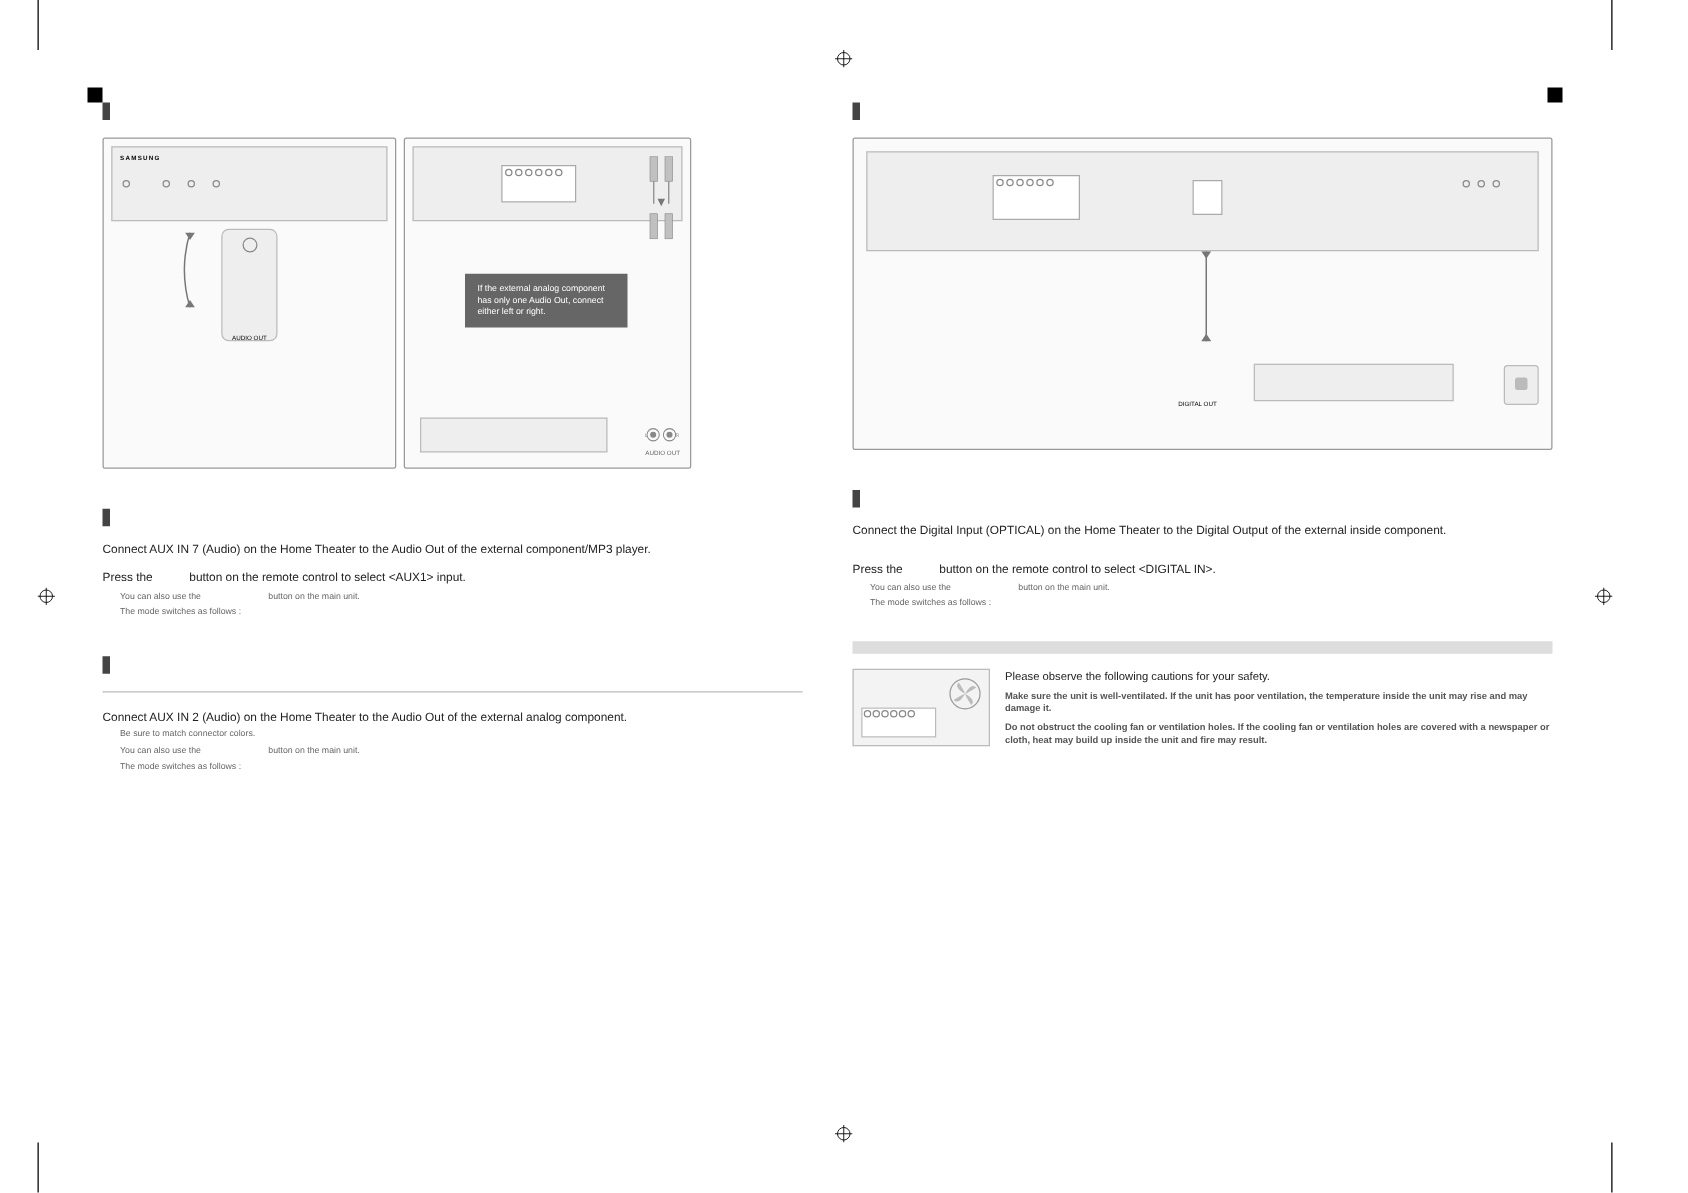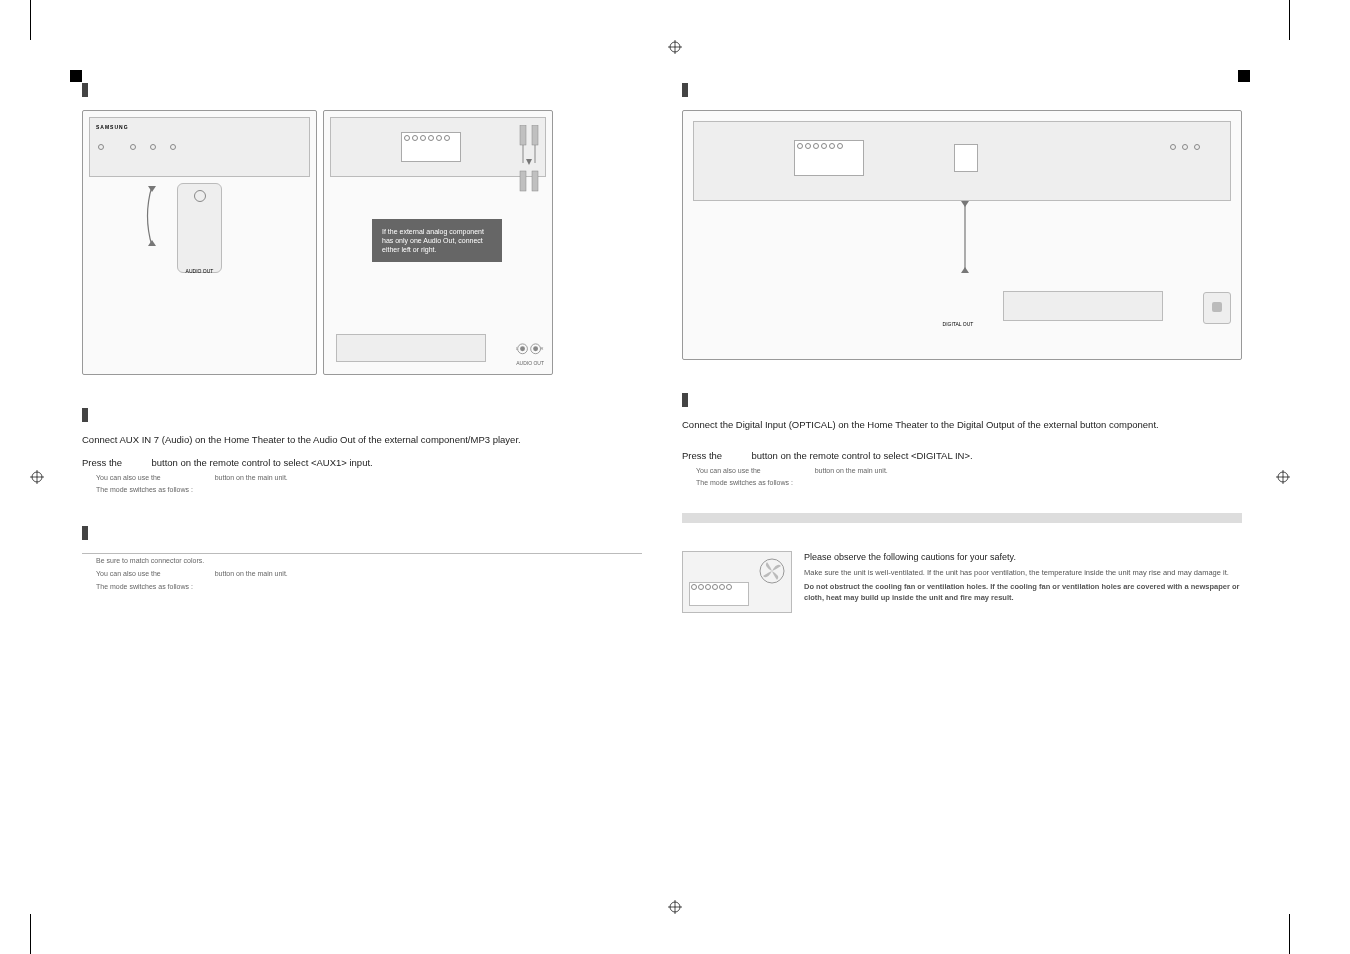--- a/index.html
+++ b/index.html
@@ -70,21 +70,21 @@
   .sub { font-size:7px; color:#666; margin-left:14px; margin-top:3px; line-height:1.4; }
   .h-sep { border-top:1px solid #bbb; margin:12px 0 0 0; }
 
   .mark { display:inline-block; width:6px; height:14px; background:#444; vertical-align:middle; margin-right:4px; }
 
   .note-box { border-top:1px solid #bbb; border-bottom:1px solid #bbb; padding:6px 0; margin-top:10px; font-size:8px; display:flex; gap:8px; color:#555; }
   .note-box .note-icon { width:14px; height:14px; flex:none; }
 
   .grey-bar { background:#ddd; height:10px; margin-top:25px; }
 
-  .fan-section { display:flex; gap:12px; margin-top:28px; }
+  .fan-section { display:flex; gap:12px; margin-top:12px; }
   .fan-thumb { width:110px; height:62px; border:1px solid #bbb; background:#f3f3f3; flex:none; }
   .fan-text { font-size:7.5px; color:#555; line-height:1.4; }
   .fan-caption { font-size:9px; color:#222; margin-bottom:4px; }
 
   .audio-plugs { position:absolute; right:8px; bottom:8px; font-size:5px; color:#666; }
 
   .cable-arrows { position:absolute; top:75px; left:60px; width:18px; height:60px; }
 
   .section-gap { height:24px; }
 
@@ -213,20 +213,21 @@
         <span>button on the main unit.</span>
       </div>
       <div class="sub">The mode switches as follows :</div>
     </div>
 
     <div style="height:28px;"></div>
     <span class="mark"></span>
     <div class="h-sep"></div>
 
     <div class="body-copy">
+      <div class="step" style="margin-top:14px;">Connect AUX IN 2 (Audio) on the Home Theater to the Audio Out of the external analog component.</div>
       <div class="sub" style="margin-top:2px;">Be sure to match connector colors.</div>
       <div class="sub">
         <span>You can also use the</span>
         <span style="display:inline-block; width:50px;"></span>
         <span>button on the main unit.</span>
       </div>
       <div class="sub">The mode switches as follows :</div>
     </div>
 
   </div>
@@ -264,21 +265,21 @@
         <div style="width:10px; height:10px; margin:9px auto 0; background:#bbb; border-radius:2px;"></div>
       </div>
       <span class="small-label" style="position:absolute; top:210px; left:255px; width:40px;">DIGITAL OUT</span>
       <div class="amp2" style="position:absolute; top:180px; left:320px; margin:0;"></div>
     </div>
 
     <div style="height:30px;"></div>
     <span class="mark"></span>
 
     <div class="body-copy">
-      <div class="step">Connect the Digital Input (OPTICAL) on the Home Theater to the Digital Output of the external button component.</div>
+      <div class="step">Connect the Digital Input (OPTICAL) on the Home Theater to the Digital Output of the external inside component.</div>
       <div class="step" style="margin-top:18px;">
         <span>Press the</span>
         <span style="display:inline-block; width:24px;"></span>
         <span>button on the remote control to select &lt;DIGITAL IN&gt;.</span>
       </div>
       <div class="sub">
         <span>You can also use the</span>
         <span style="display:inline-block; width:50px;"></span>
         <span>button on the main unit.</span>
       </div>
@@ -302,18 +303,18 @@
               <span class="tiny-circle"></span>
               <span class="tiny-circle"></span>
             <span class="tiny-circle"></span>
               <span class="tiny-circle"></span>
               <span class="tiny-circle"></span>
           </div>
         </div>
       </div>
       <div class="fan-text">
         <div class="fan-caption">Please observe the following cautions for your safety.</div>
-        <div style="margin-top:4px;">Make sure the unit is well-ventilated. If the unit has poor ventilation, the temperature inside the unit may rise and may damage it.</div>
+        <div style="margin-top:4px;font-weight:bold;">Make sure the unit is well-ventilated. If the unit has poor ventilation, the temperature inside the unit may rise and may damage it.</div>
         <div style="margin-top:4px;font-weight:bold;">Do not obstruct the cooling fan or ventilation holes. If the cooling fan or ventilation holes are covered with a newspaper or cloth, heat may build up inside the unit and fire may result.</div>
       </div>
     </div>
   </div>
 </div>
 
 </body></html>

